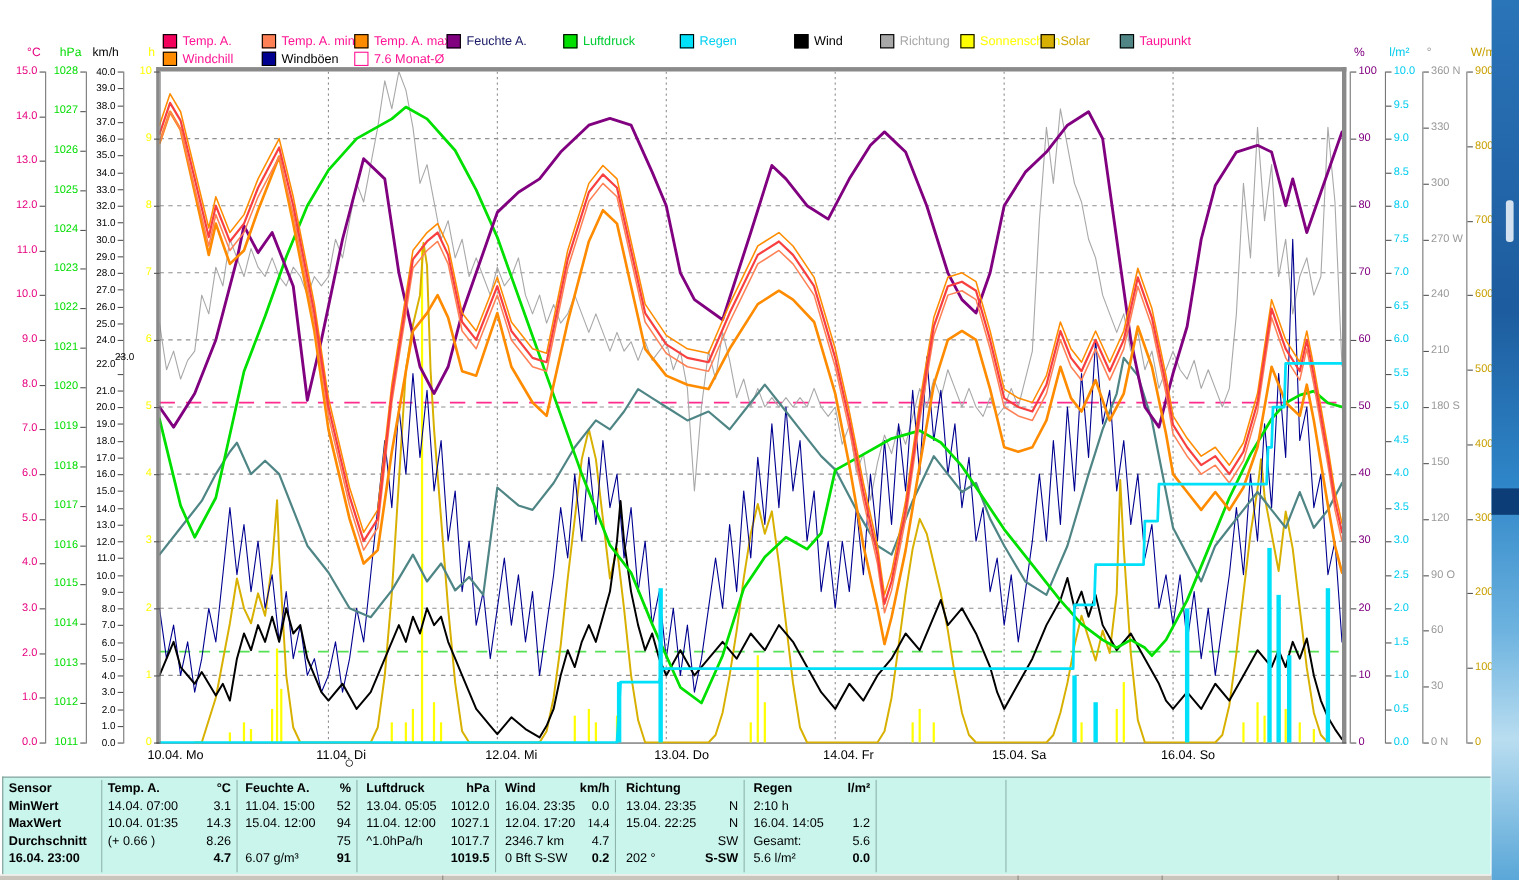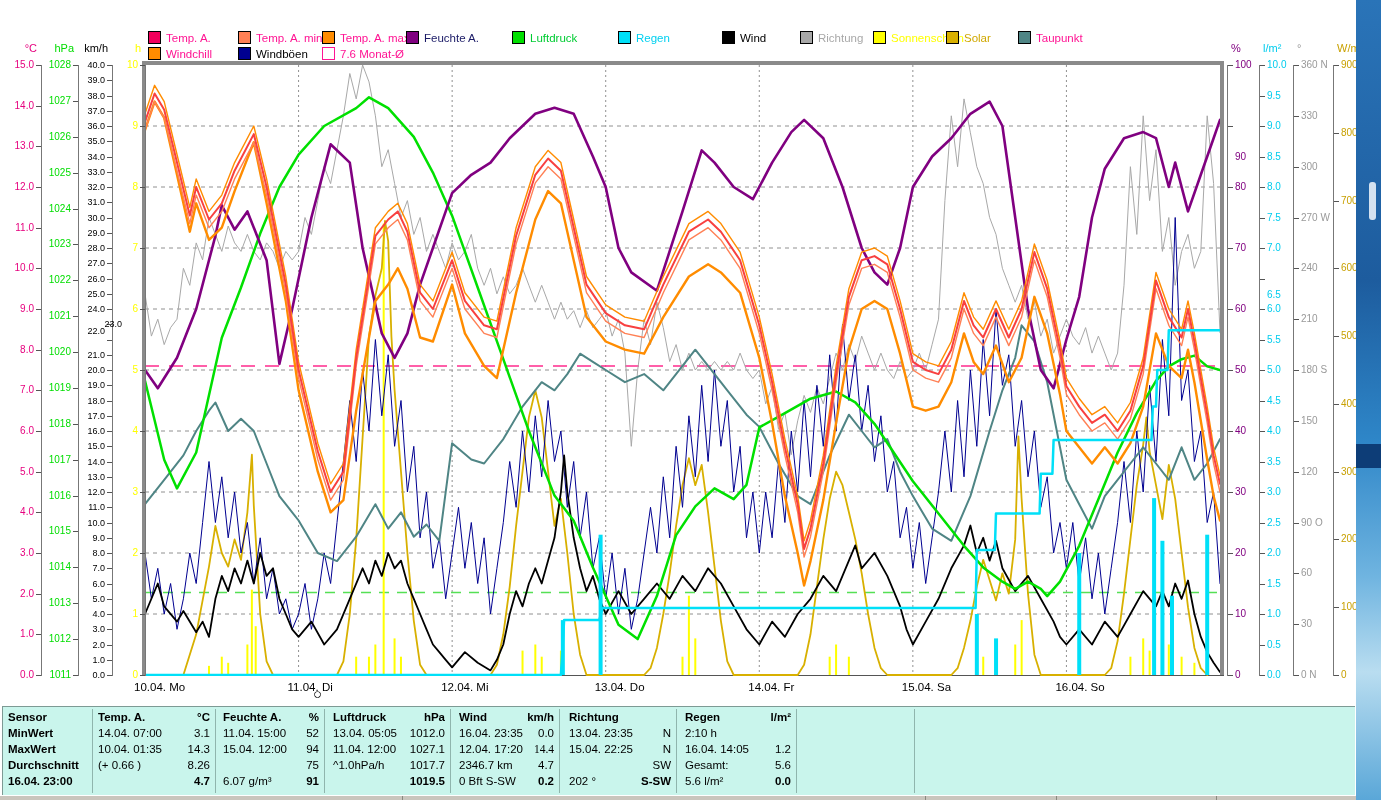--- a/index.html
+++ b/index.html
@@ -346,21 +346,21 @@
       <div class="tick-label" style="color: rgb(255, 255, 0); font-size: 10px; top: 548px; left: 98px; width: 40px; text-align: right;">2</div>
       <div class="tick" style="top: 614px; left: 140px;"></div>
       <div class="tick-label" style="color: rgb(255, 255, 0); font-size: 10px; top: 609px; left: 98px; width: 40px; text-align: right;">1</div>
       <div class="tick" style="top: 675px; left: 140px;"></div>
       <div class="tick-label" style="color: rgb(255, 255, 0); font-size: 10px; top: 670px; left: 98px; width: 40px; text-align: right;">0</div>
       <div class="axis-line" style="left: 1227px;"></div>
       <div class="axis-title" style="color: rgb(128, 0, 128); left: 1231px;">%</div>
       <div class="tick" style="top: 65px; left: 1228px;"></div>
       <div class="tick-label" style="color: rgb(128, 0, 128); font-size: 10px; top: 60px; left: 1235px;">100</div>
       <div class="tick" style="top: 126px; left: 1228px;"></div>
-      <div class="tick-label" style="color: rgb(128, 0, 128); font-size: 10px; top: 121px; left: 1235px; margin-top: 31px;">90</div>
+      <div class="tick-label" style="color: rgb(128, 0, 128); font-size: 10px; top: 121px; left: 1235px;">90</div>
       <div class="tick" style="top: 187px; left: 1228px;"></div>
       <div class="tick-label" style="color: rgb(128, 0, 128); font-size: 10px; top: 182px; left: 1235px;">80</div>
       <div class="tick" style="top: 248px; left: 1228px;"></div>
       <div class="tick-label" style="color: rgb(128, 0, 128); font-size: 10px; top: 243px; left: 1235px;">70</div>
       <div class="tick" style="top: 309px; left: 1228px;"></div>
       <div class="tick-label" style="color: rgb(128, 0, 128); font-size: 10px; top: 304px; left: 1235px;">60</div>
       <div class="tick" style="top: 370px; left: 1228px;"></div>
       <div class="tick-label" style="color: rgb(128, 0, 128); font-size: 10px; top: 365px; left: 1235px;">50</div>
       <div class="tick" style="top: 431px; left: 1228px;"></div>
       <div class="tick-label" style="color: rgb(128, 0, 128); font-size: 10px; top: 426px; left: 1235px;">40</div>
@@ -382,21 +382,21 @@
       <div class="tick-label" style="color: rgb(0, 204, 238); font-size: 10px; top: 121px; left: 1267px;">9.0</div>
       <div class="tick" style="top: 156.5px; left: 1260px;"></div>
       <div class="tick-label" style="color: rgb(0, 204, 238); font-size: 10px; top: 151.5px; left: 1267px;">8.5</div>
       <div class="tick" style="top: 187px; left: 1260px;"></div>
       <div class="tick-label" style="color: rgb(0, 204, 238); font-size: 10px; top: 182px; left: 1267px;">8.0</div>
       <div class="tick" style="top: 217.5px; left: 1260px;"></div>
       <div class="tick-label" style="color: rgb(0, 204, 238); font-size: 10px; top: 212.5px; left: 1267px;">7.5</div>
       <div class="tick" style="top: 248px; left: 1260px;"></div>
       <div class="tick-label" style="color: rgb(0, 204, 238); font-size: 10px; top: 243px; left: 1267px;">7.0</div>
       <div class="tick" style="top: 278.5px; left: 1260px;"></div>
-      <div class="tick-label" style="color: rgb(0, 204, 238); font-size: 10px; top: 273.5px; left: 1267px; margin-top: 16px;">6.5</div>
+      <div class="tick-label" style="color: rgb(0, 204, 238); font-size: 10px; top: 273.5px; left: 1267px;">6.5</div>
       <div class="tick" style="top: 309px; left: 1260px;"></div>
       <div class="tick-label" style="color: rgb(0, 204, 238); font-size: 10px; top: 304px; left: 1267px;">6.0</div>
       <div class="tick" style="top: 339.5px; left: 1260px;"></div>
       <div class="tick-label" style="color: rgb(0, 204, 238); font-size: 10px; top: 334.5px; left: 1267px;">5.5</div>
       <div class="tick" style="top: 370px; left: 1260px;"></div>
       <div class="tick-label" style="color: rgb(0, 204, 238); font-size: 10px; top: 365px; left: 1267px;">5.0</div>
       <div class="tick" style="top: 400.5px; left: 1260px;"></div>
       <div class="tick-label" style="color: rgb(0, 204, 238); font-size: 10px; top: 395.5px; left: 1267px;">4.5</div>
       <div class="tick" style="top: 431px; left: 1260px;"></div>
       <div class="tick-label" style="color: rgb(0, 204, 238); font-size: 10px; top: 426px; left: 1267px;">4.0</div>

